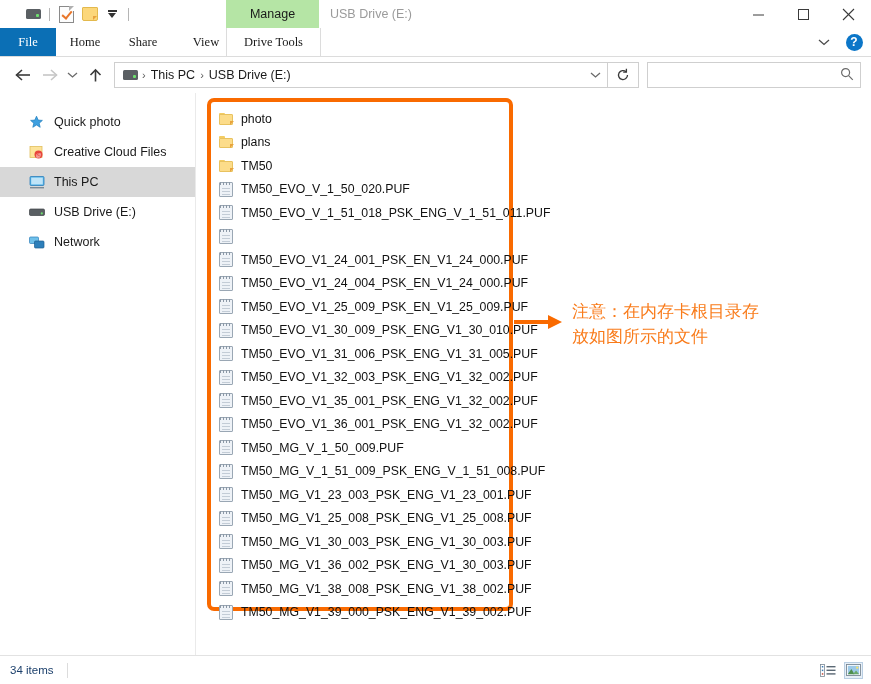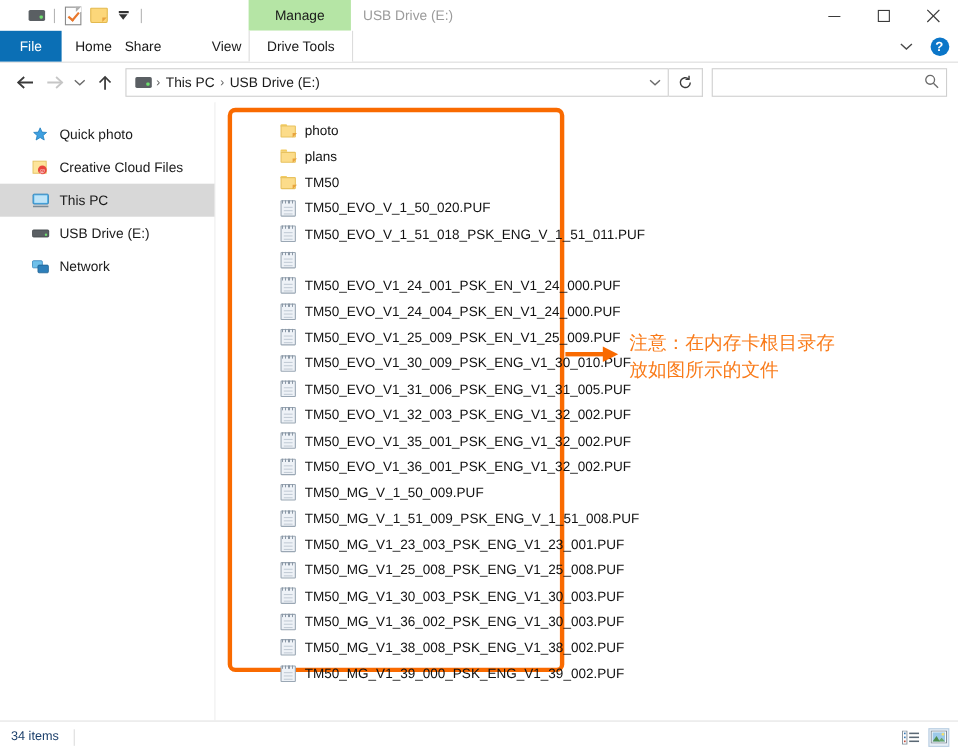--- a/index.html
+++ b/index.html
@@ -34,24 +34,24 @@
   .win-title{position:absolute;left:330px;top:0;height:28px;display:flex;align-items:center;
              font-size:12.5px;color:#9b9b9b;}
 
   .wbtns{position:absolute;right:0;top:0;height:28px;display:flex;}
   .wbtn{width:45px;height:28px;display:flex;align-items:center;justify-content:center;}
   .wbtn svg{display:block;}
 
   
   .tabrow{height:28px;flex:0 0 28px;position:relative;background:#fff;border-bottom:1px solid #dcdcdc;}
   .tab{position:absolute;top:0;height:28px;display:flex;align-items:center;justify-content:center;
-       font-size:12.5px;color:#1a1a1a;}
+       font-size:12.5px;color:#1a1a1a;font-family:Liberation Serif, serif;}
   .tab.file{background:#0b6fb5;color:#fff;left:0;width:56px;}
   .tab.home{left:56px;width:58px;}
-  .tab.share{left:101px;width:58px;}
+  .tab.share{left:114px;width:58px;}
   .tab.view{left:179px;width:54px;}
   .tab.drivetools{left:226px;width:93px;background:#fff;border-left:1px solid #dcdcdc;border-right:1px solid #dcdcdc;}
   .ribbon-right{position:absolute;right:0;top:0;height:28px;display:flex;align-items:center;gap:0;}
   .chev{width:26px;height:28px;display:flex;align-items:center;justify-content:center;}
   .helpb{width:34px;height:28px;display:flex;align-items:center;justify-content:center;}
   .help-circ{width:17px;height:17px;border-radius:50%;background:#0b76c8;color:#fff;font-size:12px;
              font-weight:bold;display:flex;align-items:center;justify-content:center;}
 
   
   .addrbar{height:36px;flex:0 0 36px;display:flex;align-items:center;background:#fff;padding:0 10px;gap:0;}
@@ -74,21 +74,21 @@
   .body{flex:1;display:flex;min-height:0;background:#fff;}
   .nav{width:195px;flex:0 0 195px;border-right:1px solid #eaeaea;padding-top:14px;background:#fff;}
   .navitem{height:30px;display:flex;align-items:center;padding-left:28px;gap:9px;font-size:12.5px;color:#1a1a1a;}
   .navitem.sel{background:#d8d8d8;}
   .nicon{width:17px;height:17px;display:flex;align-items:center;justify-content:center;flex:0 0 17px;}
 
   .content{flex:1;position:relative;background:#fff;overflow:hidden;}
 
   .filebox{position:absolute;left:11px;top:5px;width:306px;height:513px;
            border:4px solid #f96a00;border-radius:7px;box-sizing:border-box;}
-  .filelist{position:absolute;left:11px;top:9px;width:300px;padding-top:5px;margin-left:36px;}
+  .filelist{position:absolute;left:11px;top:9px;width:300px;padding-top:5px;}
   .frow{height:23.5px;display:flex;align-items:center;padding-left:11px;gap:7px;}
   .fname{font-size:12.3px;color:#111;white-space:nowrap;}
   .ficon{width:16px;height:16px;flex:0 0 16px;display:flex;align-items:center;justify-content:center;}
 
   .folder{width:15px;height:12px;position:relative;}
   .folder .tabtop{position:absolute;left:0;top:0;width:6px;height:2px;background:#f3cc63;border-radius:1px 1px 0 0;}
   .folder .bodyf{position:absolute;left:0;top:1.5px;width:14px;height:10.5px;background:#fcdc8a;border:1px solid #e8c25f;border-radius:0 1px 1px 1px;box-sizing:border-box;}
   .folder .corner{position:absolute;right:0;bottom:0;border-width:4px 4px 0 0;border-style:solid;border-color:#e8a33d transparent transparent transparent;}
 
   .puf{width:14px;height:15px;background:#eef2f7;border:1px solid #9aa7b4;border-radius:1px;position:relative;box-sizing:border-box;}

